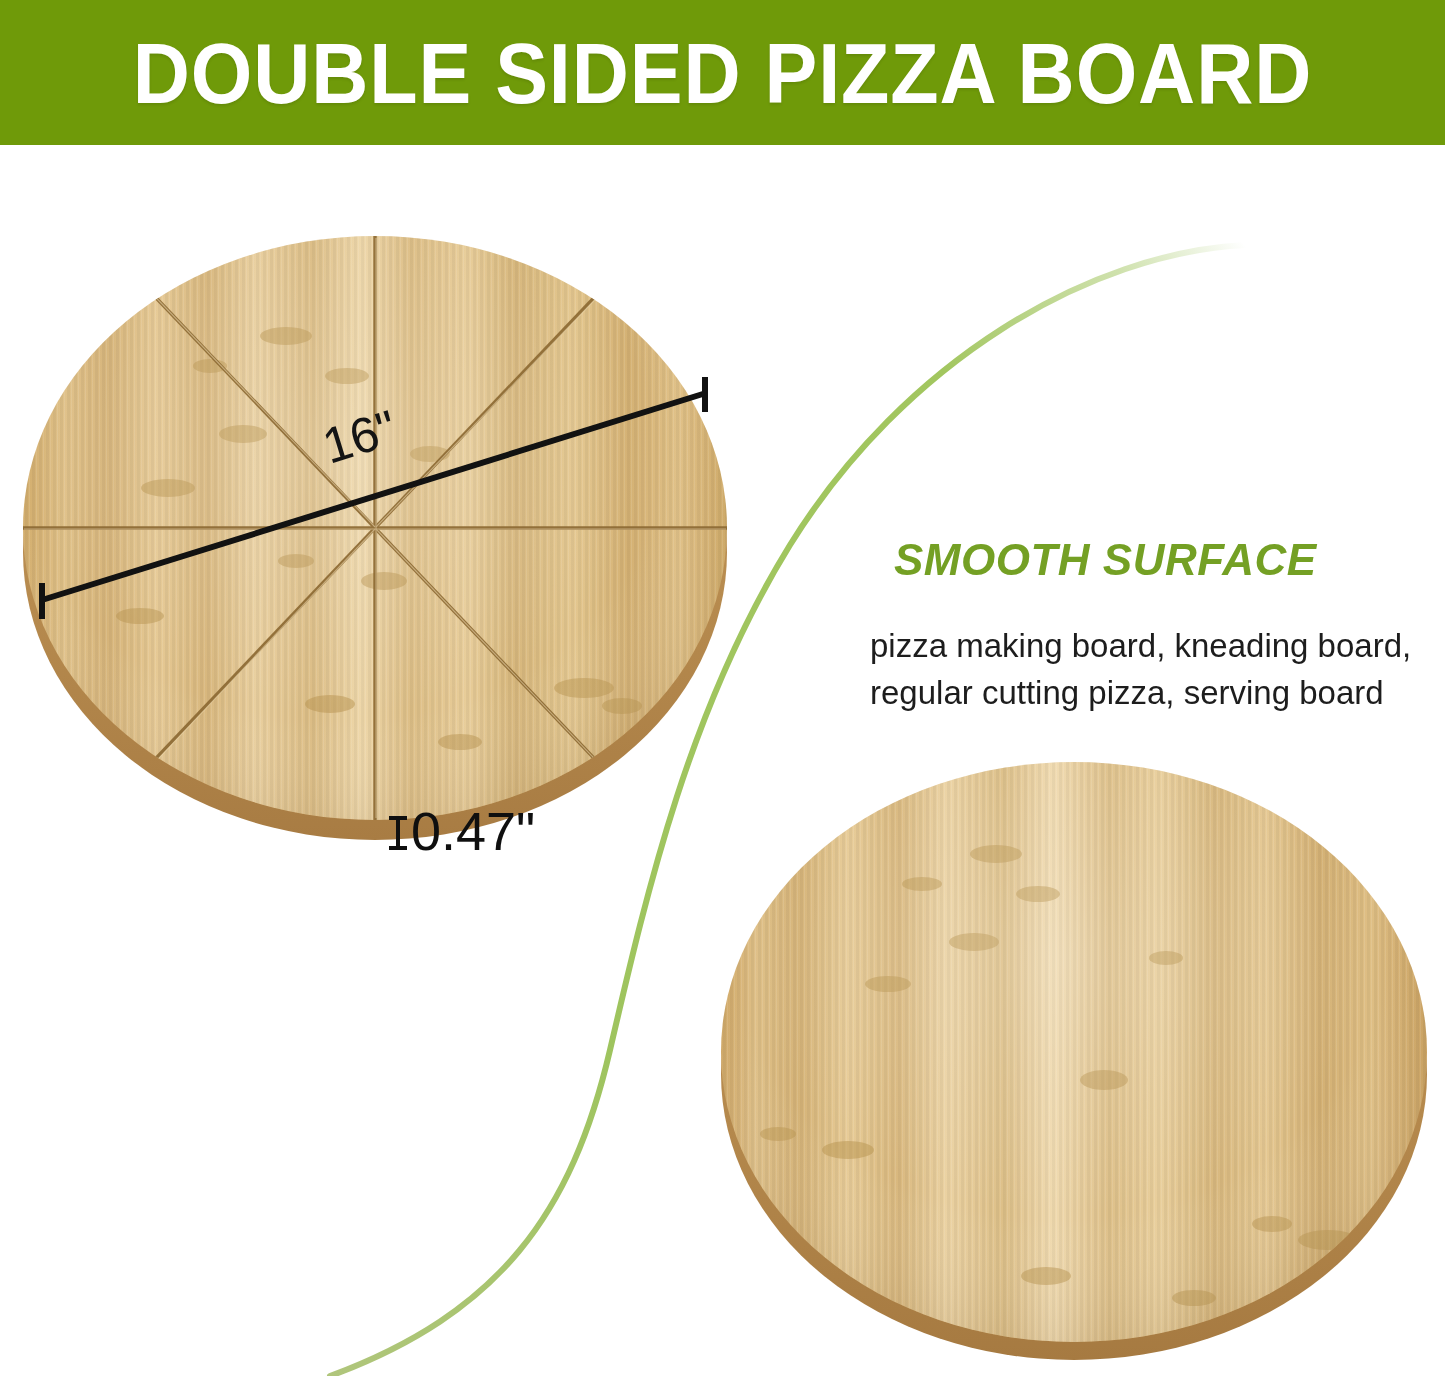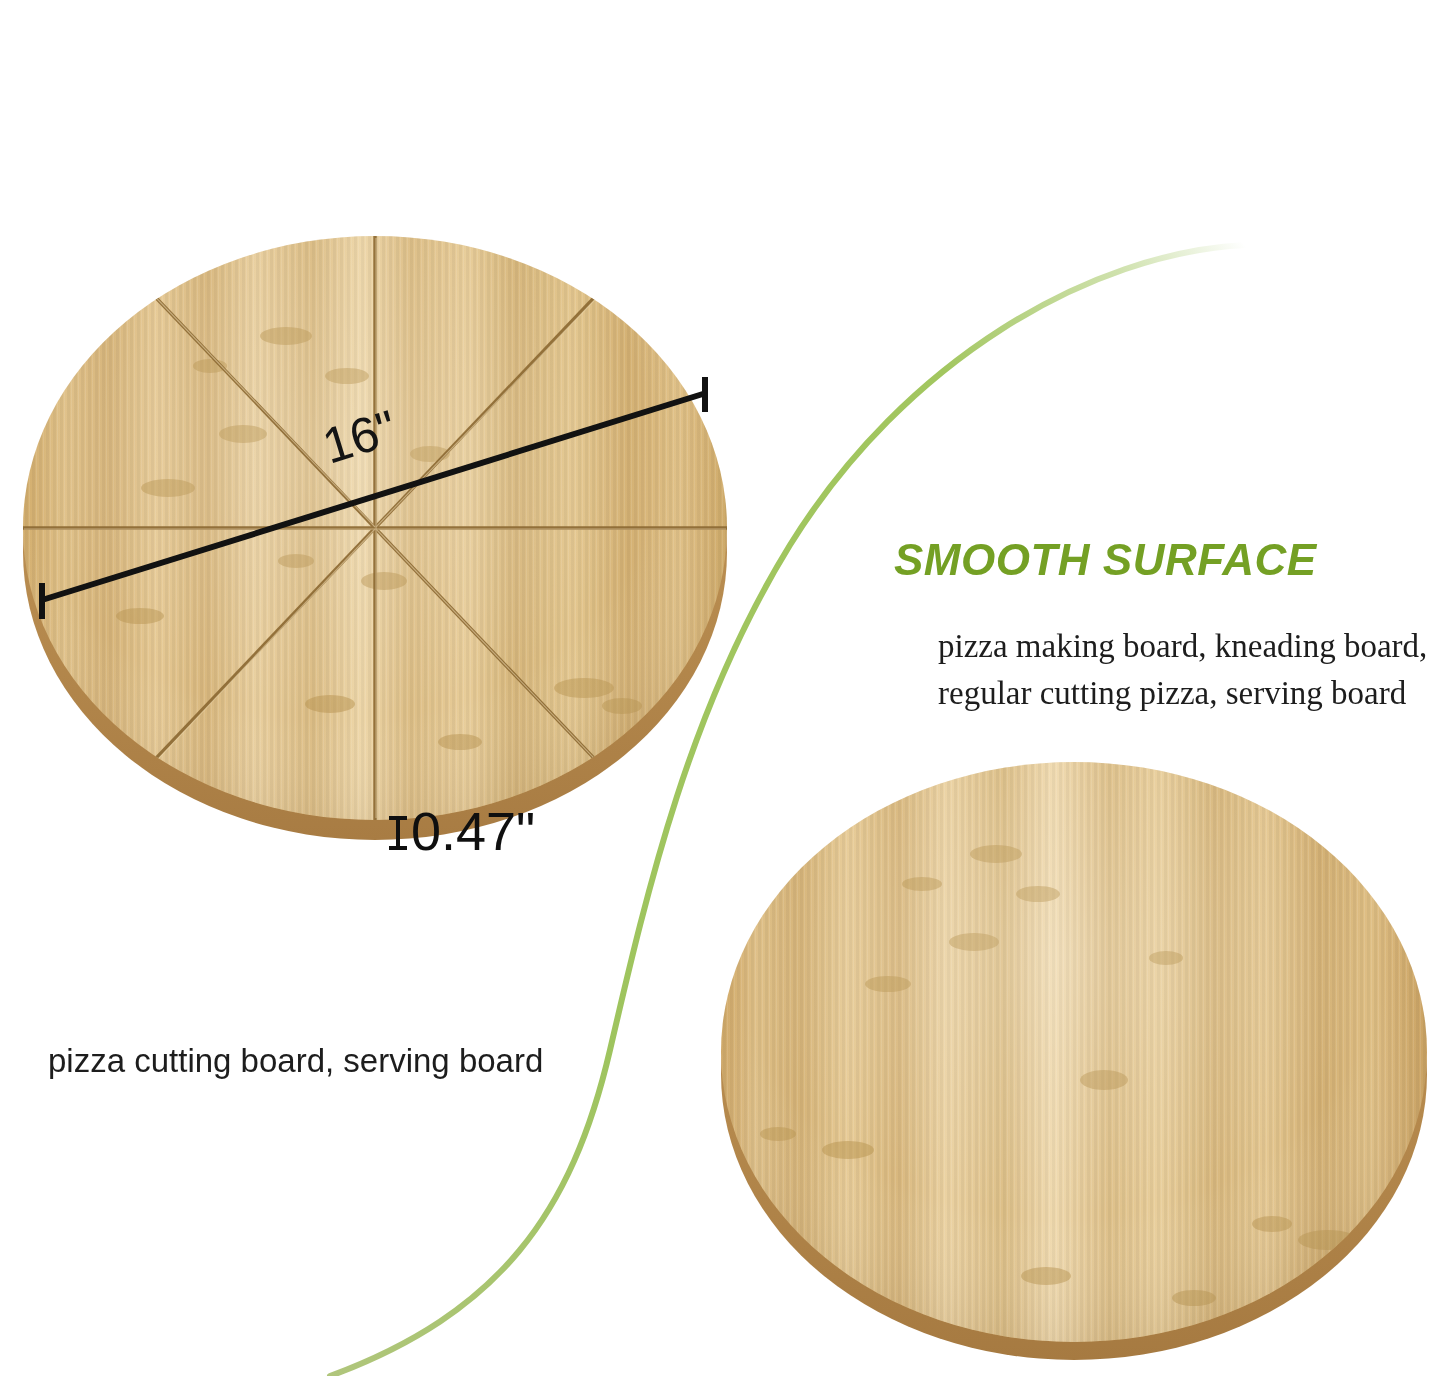--- a/index.html
+++ b/index.html
@@ -134,30 +134,33 @@
     position: absolute;
     color: #1d1d1d;
     font-family: "Liberation Sans", sans-serif;
     font-size: 33px;
     font-weight: 400;
     line-height: 1.42;
     white-space: nowrap;
   }
 
   #smooth-heading { left: 894px; top: 535px; }
-  #smooth-desc    { left: 938px; top: 623px; font-family: Liberation Serif, serif; }
+  #smooth-desc    { left: 870px; top: 623px; }
 
   #groove-heading { left: 56px;  top: 944px; }
   #groove-desc    { left: 48px;  top: 1038px; }
 </style>
 </head>
 <body>
 
 <div id="page">
 
+  <div id="banner">
+    <div id="banner-title">DOUBLE SIDED PIZZA BOARD</div>
+  </div>
 
   <svg id="swoosh" viewBox="0 0 1445 1231">
     <defs>
       <linearGradient id="swooshFade" x1="1" y1="0" x2="0" y2="1">
         <stop offset="0%" stop-color="#9ec45e" stop-opacity="0"></stop>
         <stop offset="8%" stop-color="#a8c96a" stop-opacity="0.55"></stop>
         <stop offset="22%" stop-color="#a2c65f" stop-opacity="1"></stop>
         <stop offset="70%" stop-color="#9ec45e" stop-opacity="1"></stop>
         <stop offset="100%" stop-color="#a7bf6d" stop-opacity="0.9"></stop>
       </linearGradient>
@@ -334,15 +337,14 @@
       </g>
     </svg>
   </div>
 
   <div id="smooth-heading" class="feature-heading">SMOOTH SURFACE</div>
   <div id="smooth-desc" class="feature-desc">
     <div>pizza making board, kneading board,</div>
     <div>regular cutting pizza, serving board</div>
   </div>
 
-  <div id="groove-desc" class="feature-desc">pizza cutting board, serving board</div>
 
 </div>
 
 </body></html>

